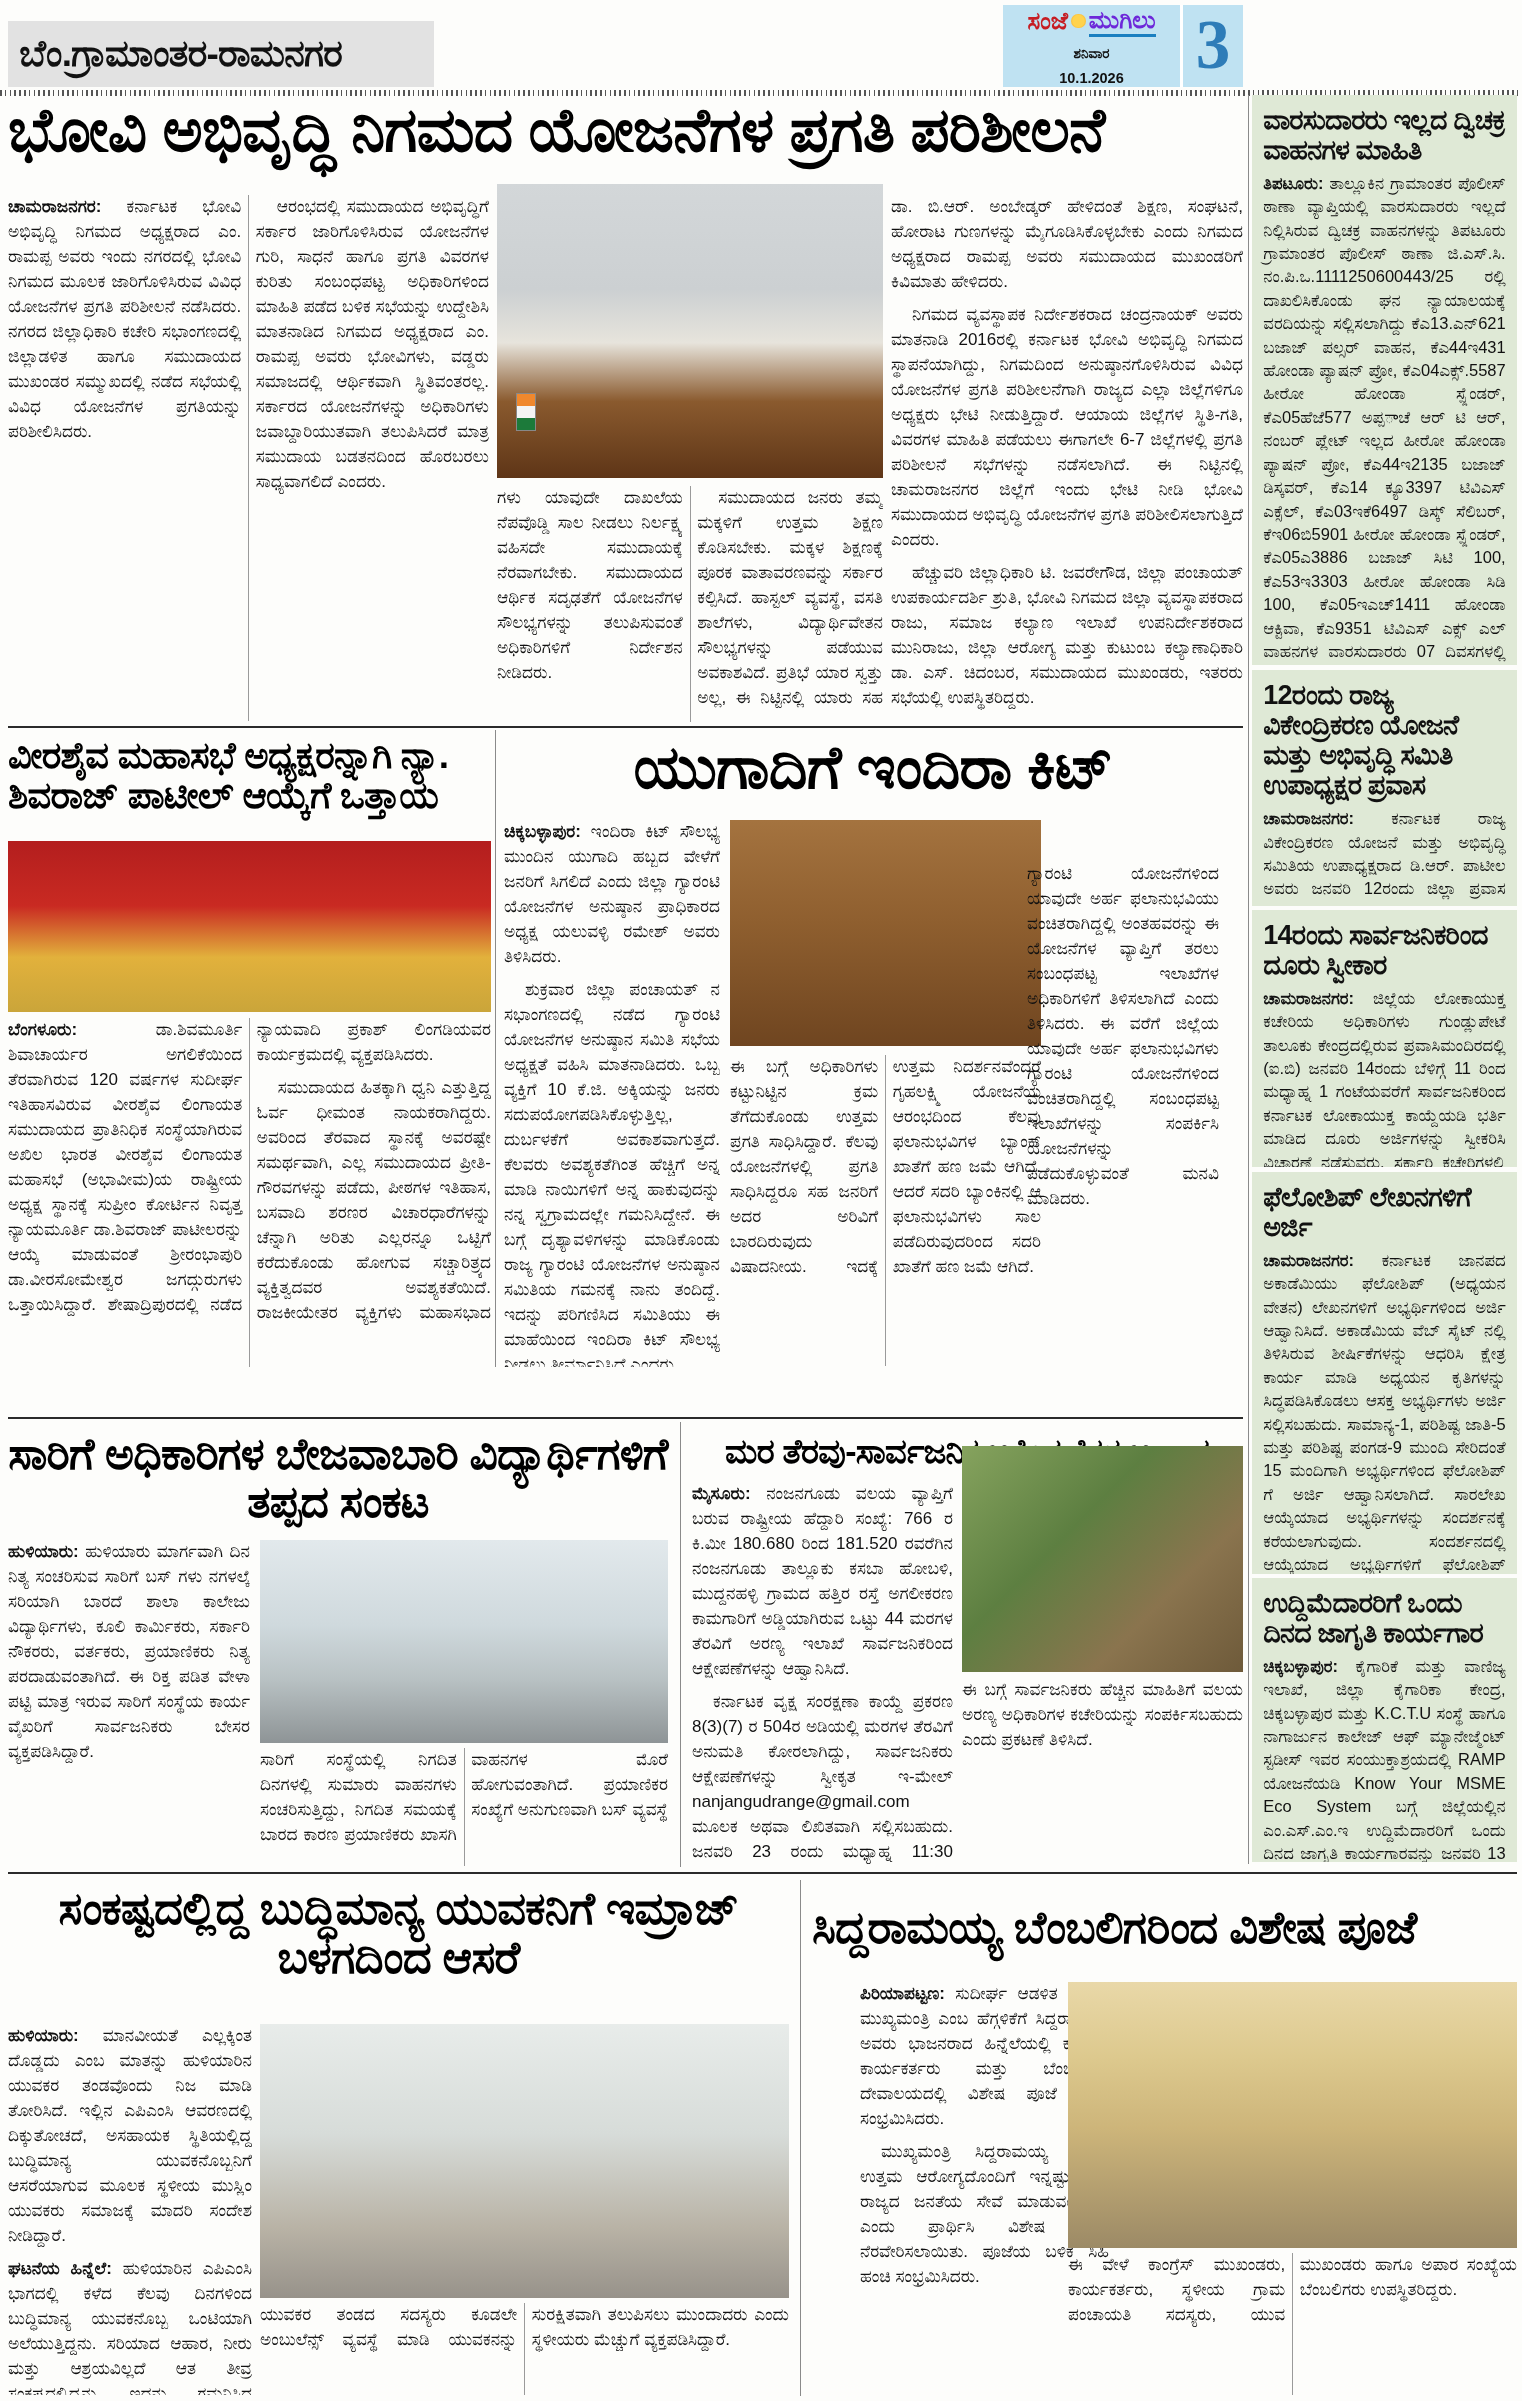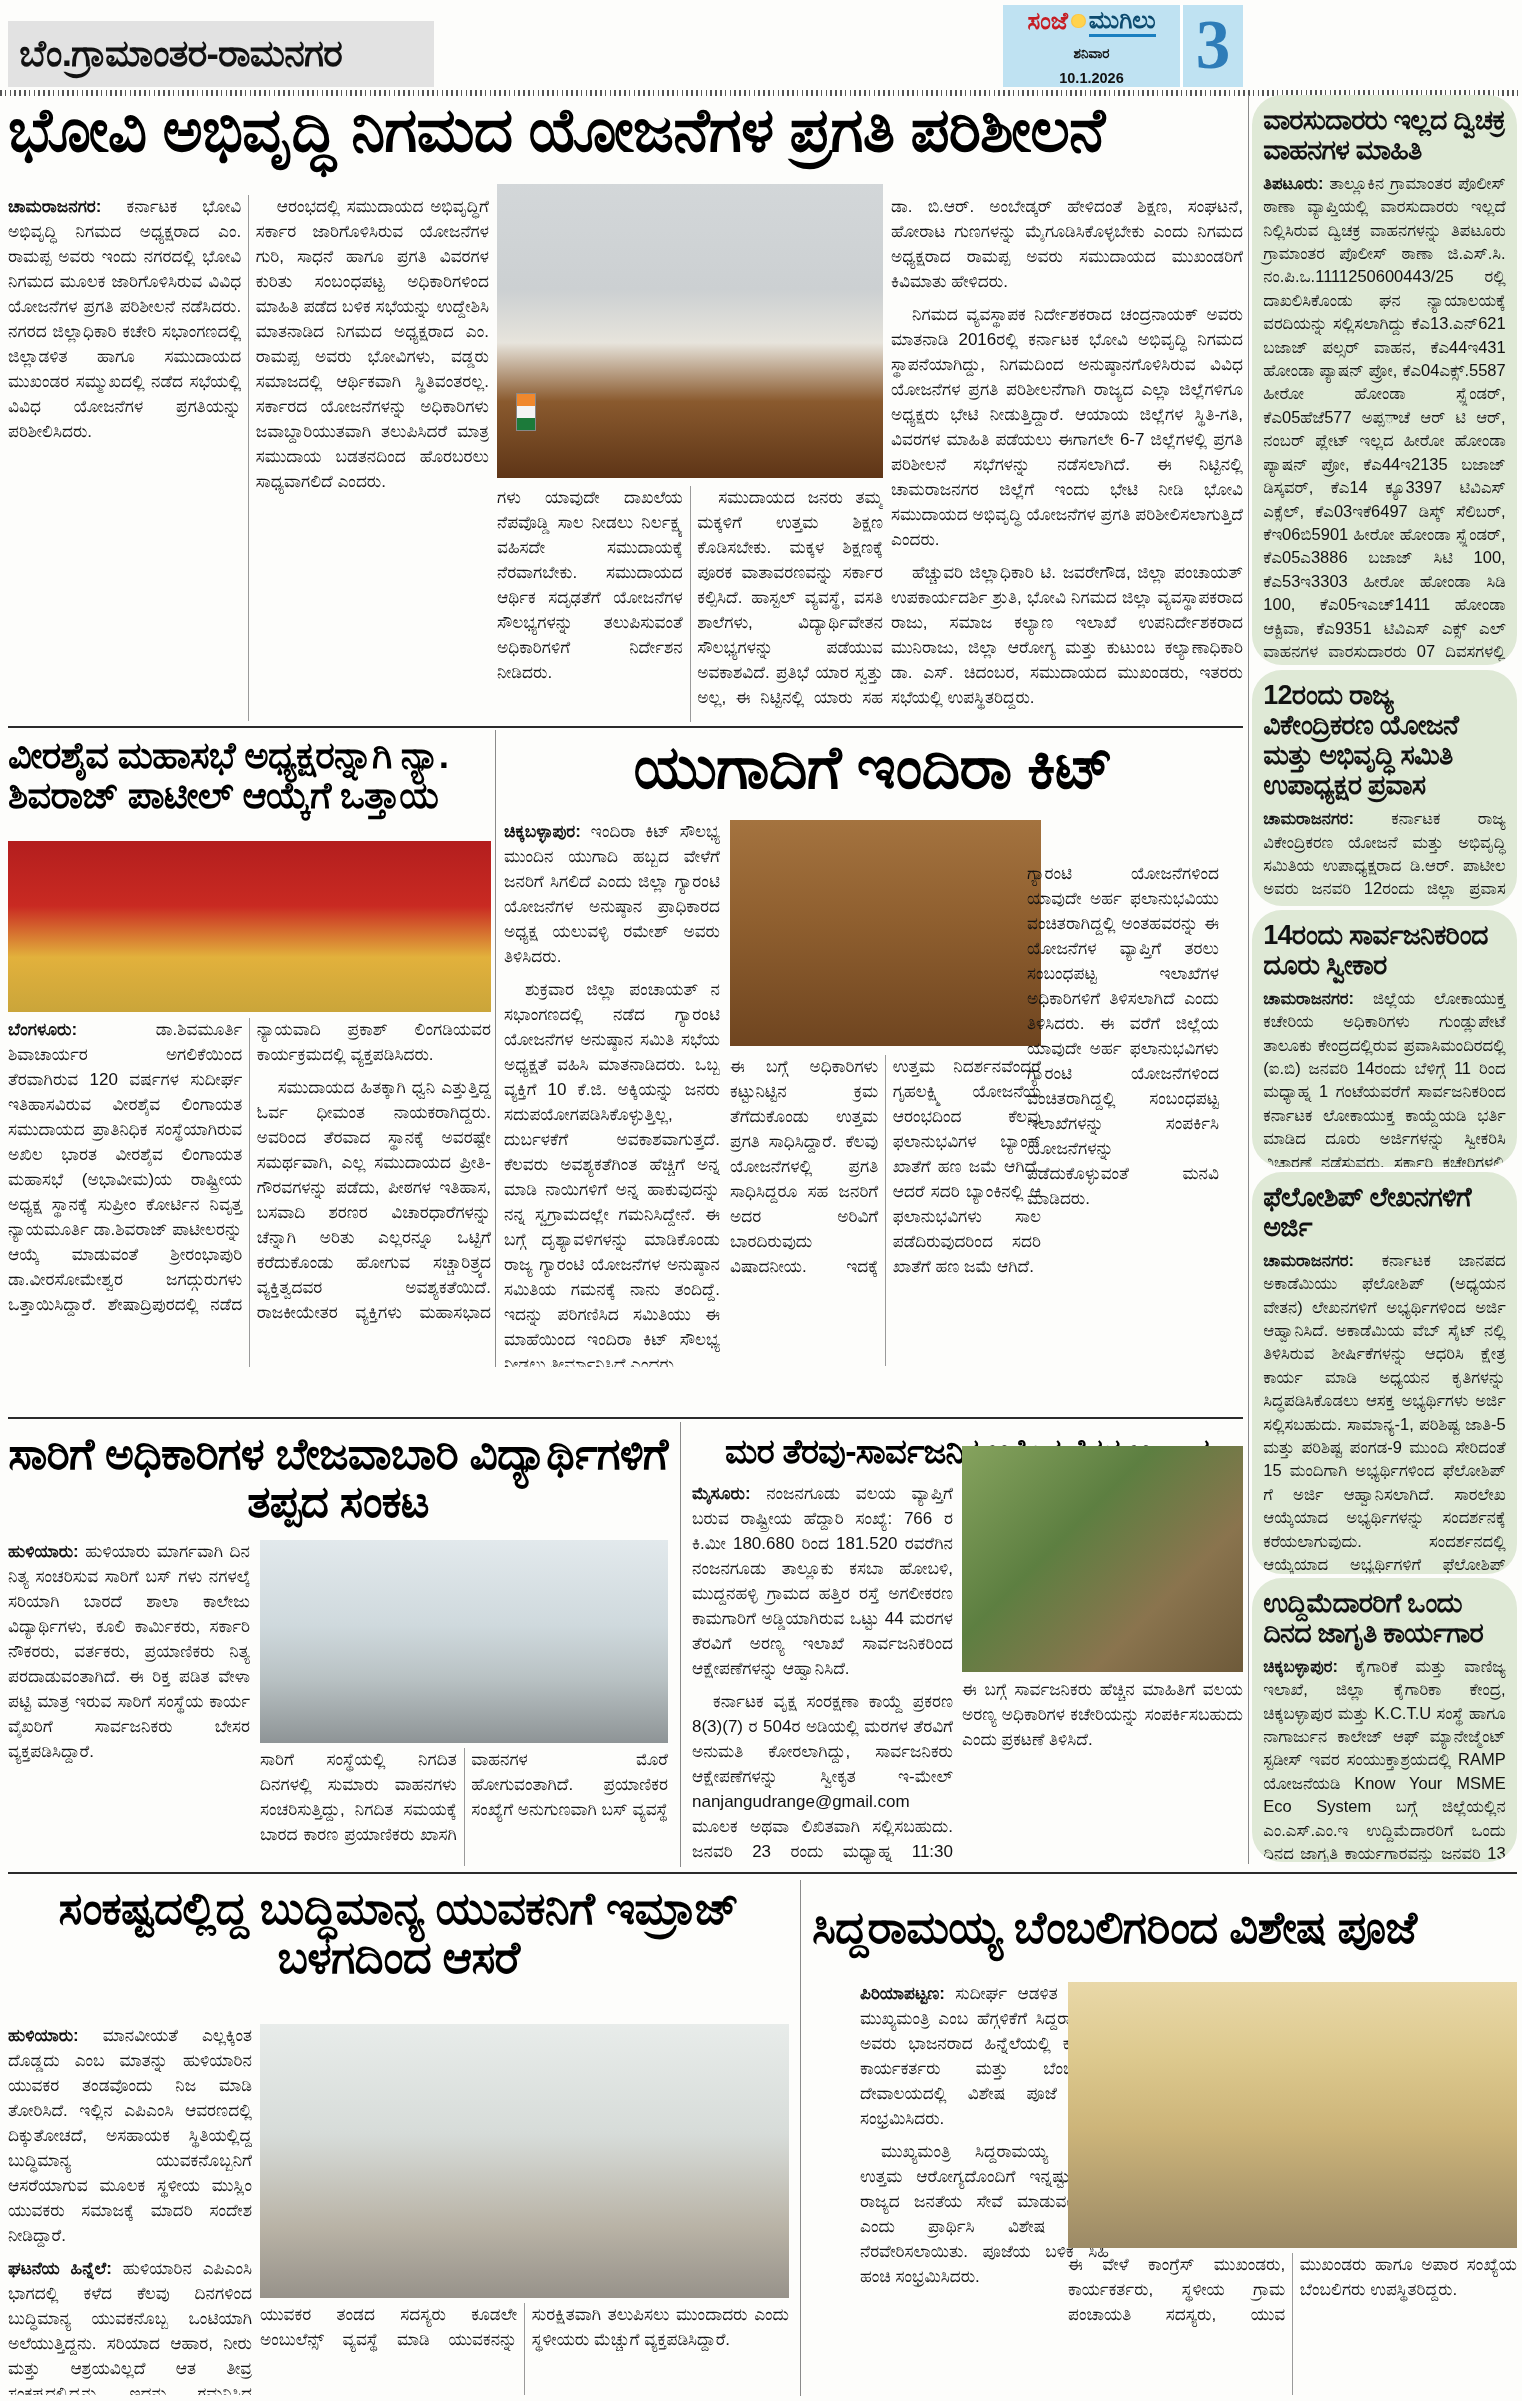--- a/index.html
+++ b/index.html
@@ -6,21 +6,21 @@
   .page{position:relative;width:1523px;height:2401px;background:#fdfdfb;overflow:hidden;
         font-family:"Liberation Sans","DejaVu Sans",sans-serif;color:#111;}
   
   .section-box{position:absolute;left:8px;top:21px;width:426px;height:66px;background:#e2e2e2;
         display:flex;align-items:center;padding-left:11.3px;box-sizing:border-box;}
   .section-box span{font-size:37px;font-weight:700;letter-spacing:-0.8px;}
   .masthead{position:absolute;left:1003px;top:4.8px;width:240px;height:82px;background:#bfe2f2;display:flex;}
   .mh-left{flex:1;display:flex;flex-direction:column;align-items:center;justify-content:center;border-right:3.2px solid #fff;gap:8px;}
   .mh-logo{display:flex;align-items:center;gap:3.2px;}
   .mh-logo .w1{color:#c61d23;font-weight:700;font-size:24px;}
-  .mh-logo .w2{color:#0c4a6e;font-weight:700;font-size:24px;border-bottom:3.2px solid #1a7fc0;}
+  .mh-logo .w2{color:#6d28d9;font-weight:700;font-size:24px;border-bottom:3.2px solid #1a7fc0;}
   .sun{width:14.5px;height:14.5px;border-radius:50%;background:radial-gradient(circle,#ffd34d 0 55%,#f59a1a 100%);}
   .mh-day{font-size:13.7px;font-weight:700;margin-top:1.6px;}
   .mh-date{font-size:14.5px;font-weight:700;}
   .mh-num{width:60px;display:flex;align-items:center;justify-content:center;
           font-size:69px;font-weight:700;color:#2e7cb8;font-family:"Liberation Serif",serif;}
   .dotrule{position:absolute;left:0;top:90px;width:1523px;height:5.6px;
           background:repeating-linear-gradient(90deg,#555 0 1.6px,transparent 1.6px 4.8px);}
   
   .hrule{position:absolute;background:#2b2b2b;height:1.6px;}
   .vrule{position:absolute;background:#8a8a8a;width:0.8px;}
@@ -34,21 +34,21 @@
   .dl{font-weight:700;}
   .subhd{font-weight:700;}
   
   .ph{position:absolute;background:#c8c6c0;}
   .flag{position:absolute;left:5%;bottom:16%;width:18px;height:36px;border:0.8px solid #888;}
   .flag .s1{height:33%;background:#f0882d;}
   .flag .s2{height:34%;background:#f4f4f4;}
   .flag .s3{height:33%;background:#1c7a3a;}
   
   .rail-box{position:absolute;left:1252px;width:265px;background:#dfe9d6;box-sizing:border-box;
-            padding:9.7px 11.3px;overflow:hidden;border-radius:30px;}
+            padding:9.7px 11.3px;overflow:hidden;}
   .rail-hl{font-size:27px;font-weight:700;line-height:1.12;letter-spacing:-0.8px;margin:0 0 6.5px 0;}
   .rail-bd{font-size:16.5px;line-height:1.42;text-align:justify;}
 </style>
 </head>
 <body>
 
 <div class="page">
 
   <div class="section-box">
     <span>ಬೆಂ.ಗ್ರಾಮಾಂತರ-ರಾಮನಗರ</span>

